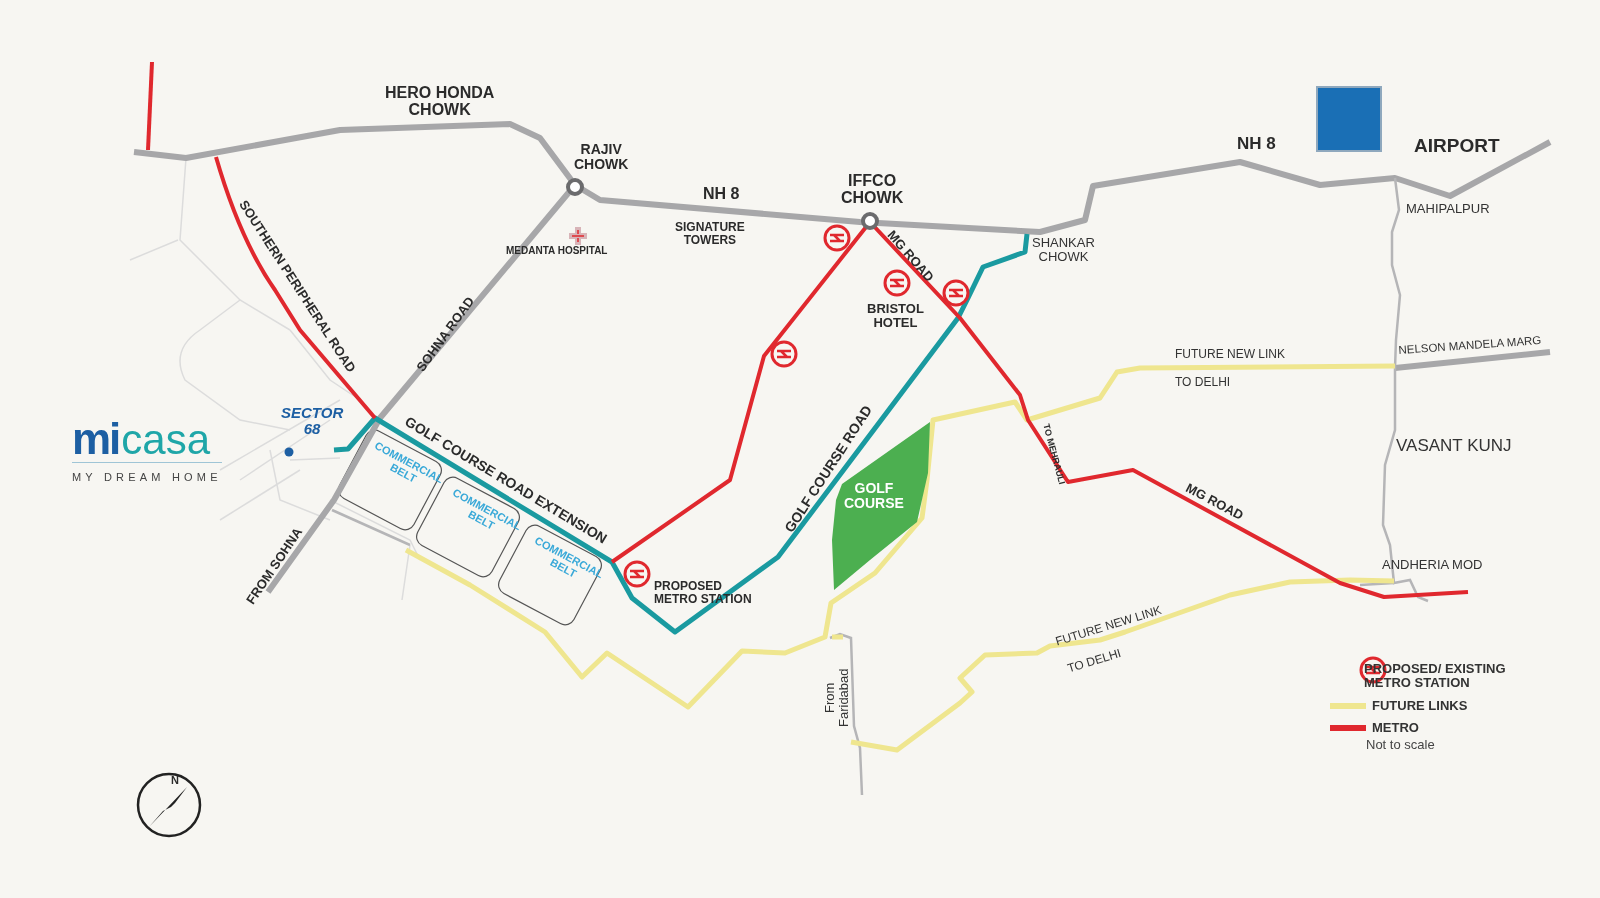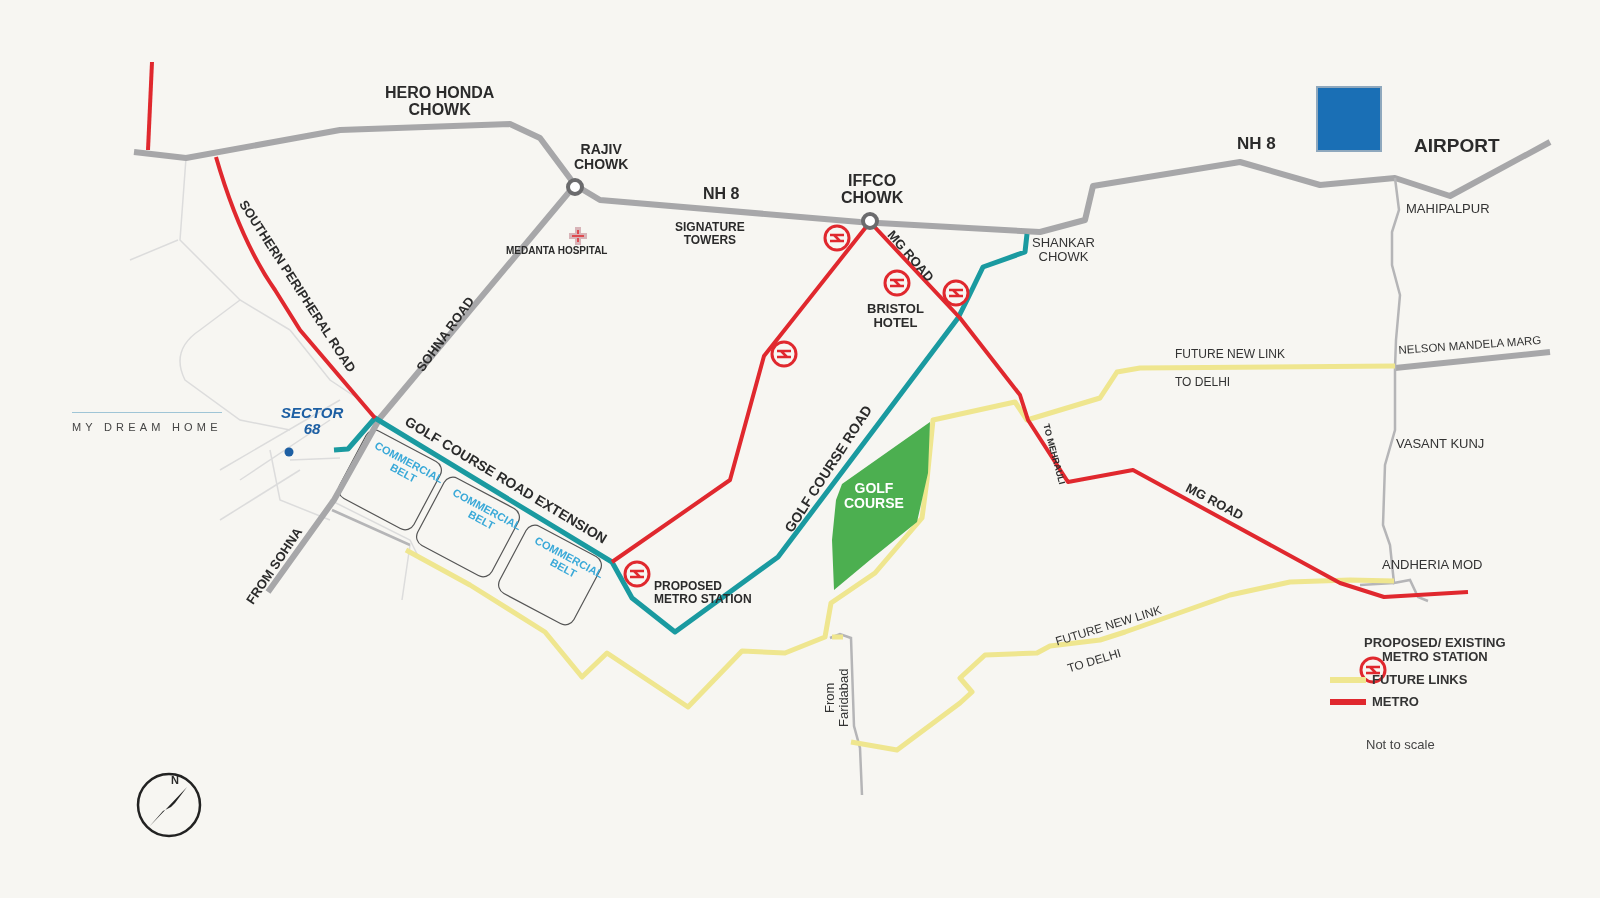--- a/index.html
+++ b/index.html
@@ -8,21 +8,21 @@
   .lbl { position:absolute; font-family:"Liberation Sans", sans-serif; font-weight:bold; color:#2b2b2b; text-align:center; line-height:1.08; white-space:nowrap; }
   .lbl-n { font-weight:normal; color:#333; }
   .blue { color:#1d5fa3;font-style:italic; }
   .cyan { color:#3aa9d8; font-size:11px; line-height:1.05; }
   .white { color:#ffffff; }
   .rot { transform-origin:0 0; }
   .logo { position:absolute; left:72px; top:414px; width:150px; }
   .logo .mi { font-family:"Liberation Sans", sans-serif; font-size:44px; color:#1d5fa3; font-weight:bold; letter-spacing:-2px; display:inline-block; }
   .logo .casa { font-family:"Liberation Sans", sans-serif; font-size:42px; color:#1fa6a8; display:inline-block; margin-left:2px; }
   .logo .tag { font-size:11px; letter-spacing:4.2px; color:#444; border-top:1px solid #9fc5d6; padding-top:8px; margin-top:-2px; }
-  .legend { position:absolute; left:1330px; top:636px;text-align:center; }
+  .legend { position:absolute; left:1330px; top:662px; }
   .legend-row { display:flex; align-items:center; margin-bottom:8px; }
   .legend-swatch { width:36px; height:6px; margin-right:6px; }
   .legend-text { font-weight:bold; font-size:13px; color:#333; line-height:1.1; }
   .note { position:absolute; left:1366px; top:737px; font-size:13px; color:#444; }
   .airport-box { position:absolute; left:1316px; top:86px; width:66px; height:66px; background:#1a6fb5; border:2px solid #8fa8bd; box-sizing:border-box; }
 </style>
 </head>
 <body>
 
 <svg class="map" viewBox="0 0 1600 898">
@@ -124,20 +124,23 @@
   <g transform="translate(1349 119)" fill="#fff">
     <ellipse cx="0" cy="-4" rx="6" ry="22"></ellipse>
     <path d="M-28 8 L0 -6 L28 8 L28 14 L0 6 L-28 14 Z"></path>
     <path d="M-12 26 L0 18 L12 26 L12 30 L0 26 L-12 30 Z"></path>
   </g>
 </svg>
 
 <div class="airport-box"></div>
 
 <div class="logo">
+  <div>
+    <span class="mi">mi</span><span class="casa">casa</span>
+  </div>
   <div class="tag">MY DREAM HOME</div>
 </div>
 
 <div class="lbl" style="left:385px;top:84px;font-size:16px;white-space:pre">HERO HONDA
 CHOWK</div>
 <div class="lbl" style="left:574px;top:142px;font-size:14px;white-space:pre">RAJIV
 CHOWK</div>
 <div class="lbl" style="left:703px;top:185px;font-size:16px">NH 8</div>
 <div class="lbl" style="left:1237px;top:135px;font-size:17px">NH 8</div>
 <div class="lbl" style="left:841px;top:172px;font-size:16px;white-space:pre">IFFCO
@@ -145,21 +148,21 @@
 <div class="lbl" style="left:506px;top:246px;font-size:10px">MEDANTA HOSPITAL</div>
 <div class="lbl" style="left:675px;top:221px;font-size:12px;white-space:pre">SIGNATURE
 TOWERS</div>
 <div class="lbl lbl-n" style="left:1032px;top:236px;font-size:13px;white-space:pre">SHANKAR
 CHOWK</div>
 <div class="lbl" style="left:867px;top:302px;font-size:13px;white-space:pre">BRISTOL
 HOTEL</div>
 <div class="lbl" style="left:1414px;top:136px;font-size:19px">AIRPORT</div>
 <div class="lbl lbl-n" style="left:1406px;top:202px;font-size:13px">MAHIPALPUR</div>
 <div class="lbl lbl-n rot" style="left:1398px;top:344px;font-size:11.5px;transform:rotate(-4deg)">NELSON MANDELA MARG</div>
-<div class="lbl lbl-n" style="left:1396px;top:437px;font-size:13px">VASANT KUNJ</div>
+<div class="lbl lbl-n" style="left:1396px;top:437px;font-size:17px">VASANT KUNJ</div>
 <div class="lbl lbl-n" style="left:1382px;top:558px;font-size:13px">ANDHERIA MOD</div>
 <div class="lbl blue" style="left:281px;top:405px;font-size:15px;white-space:pre">SECTOR
 68</div>
 <div class="lbl white" style="left:844px;top:481px;font-size:14px;white-space:pre">GOLF
 COURSE</div>
 <div class="lbl" style="left:654px;top:580px;font-size:12px;text-align:left;white-space:pre">PROPOSED
 METRO STATION</div>
 <div class="lbl lbl-n rot" style="left:823px;top:727px;font-size:13px;white-space:pre;transform:rotate(-90deg)">From
 Faridabad</div>
 

